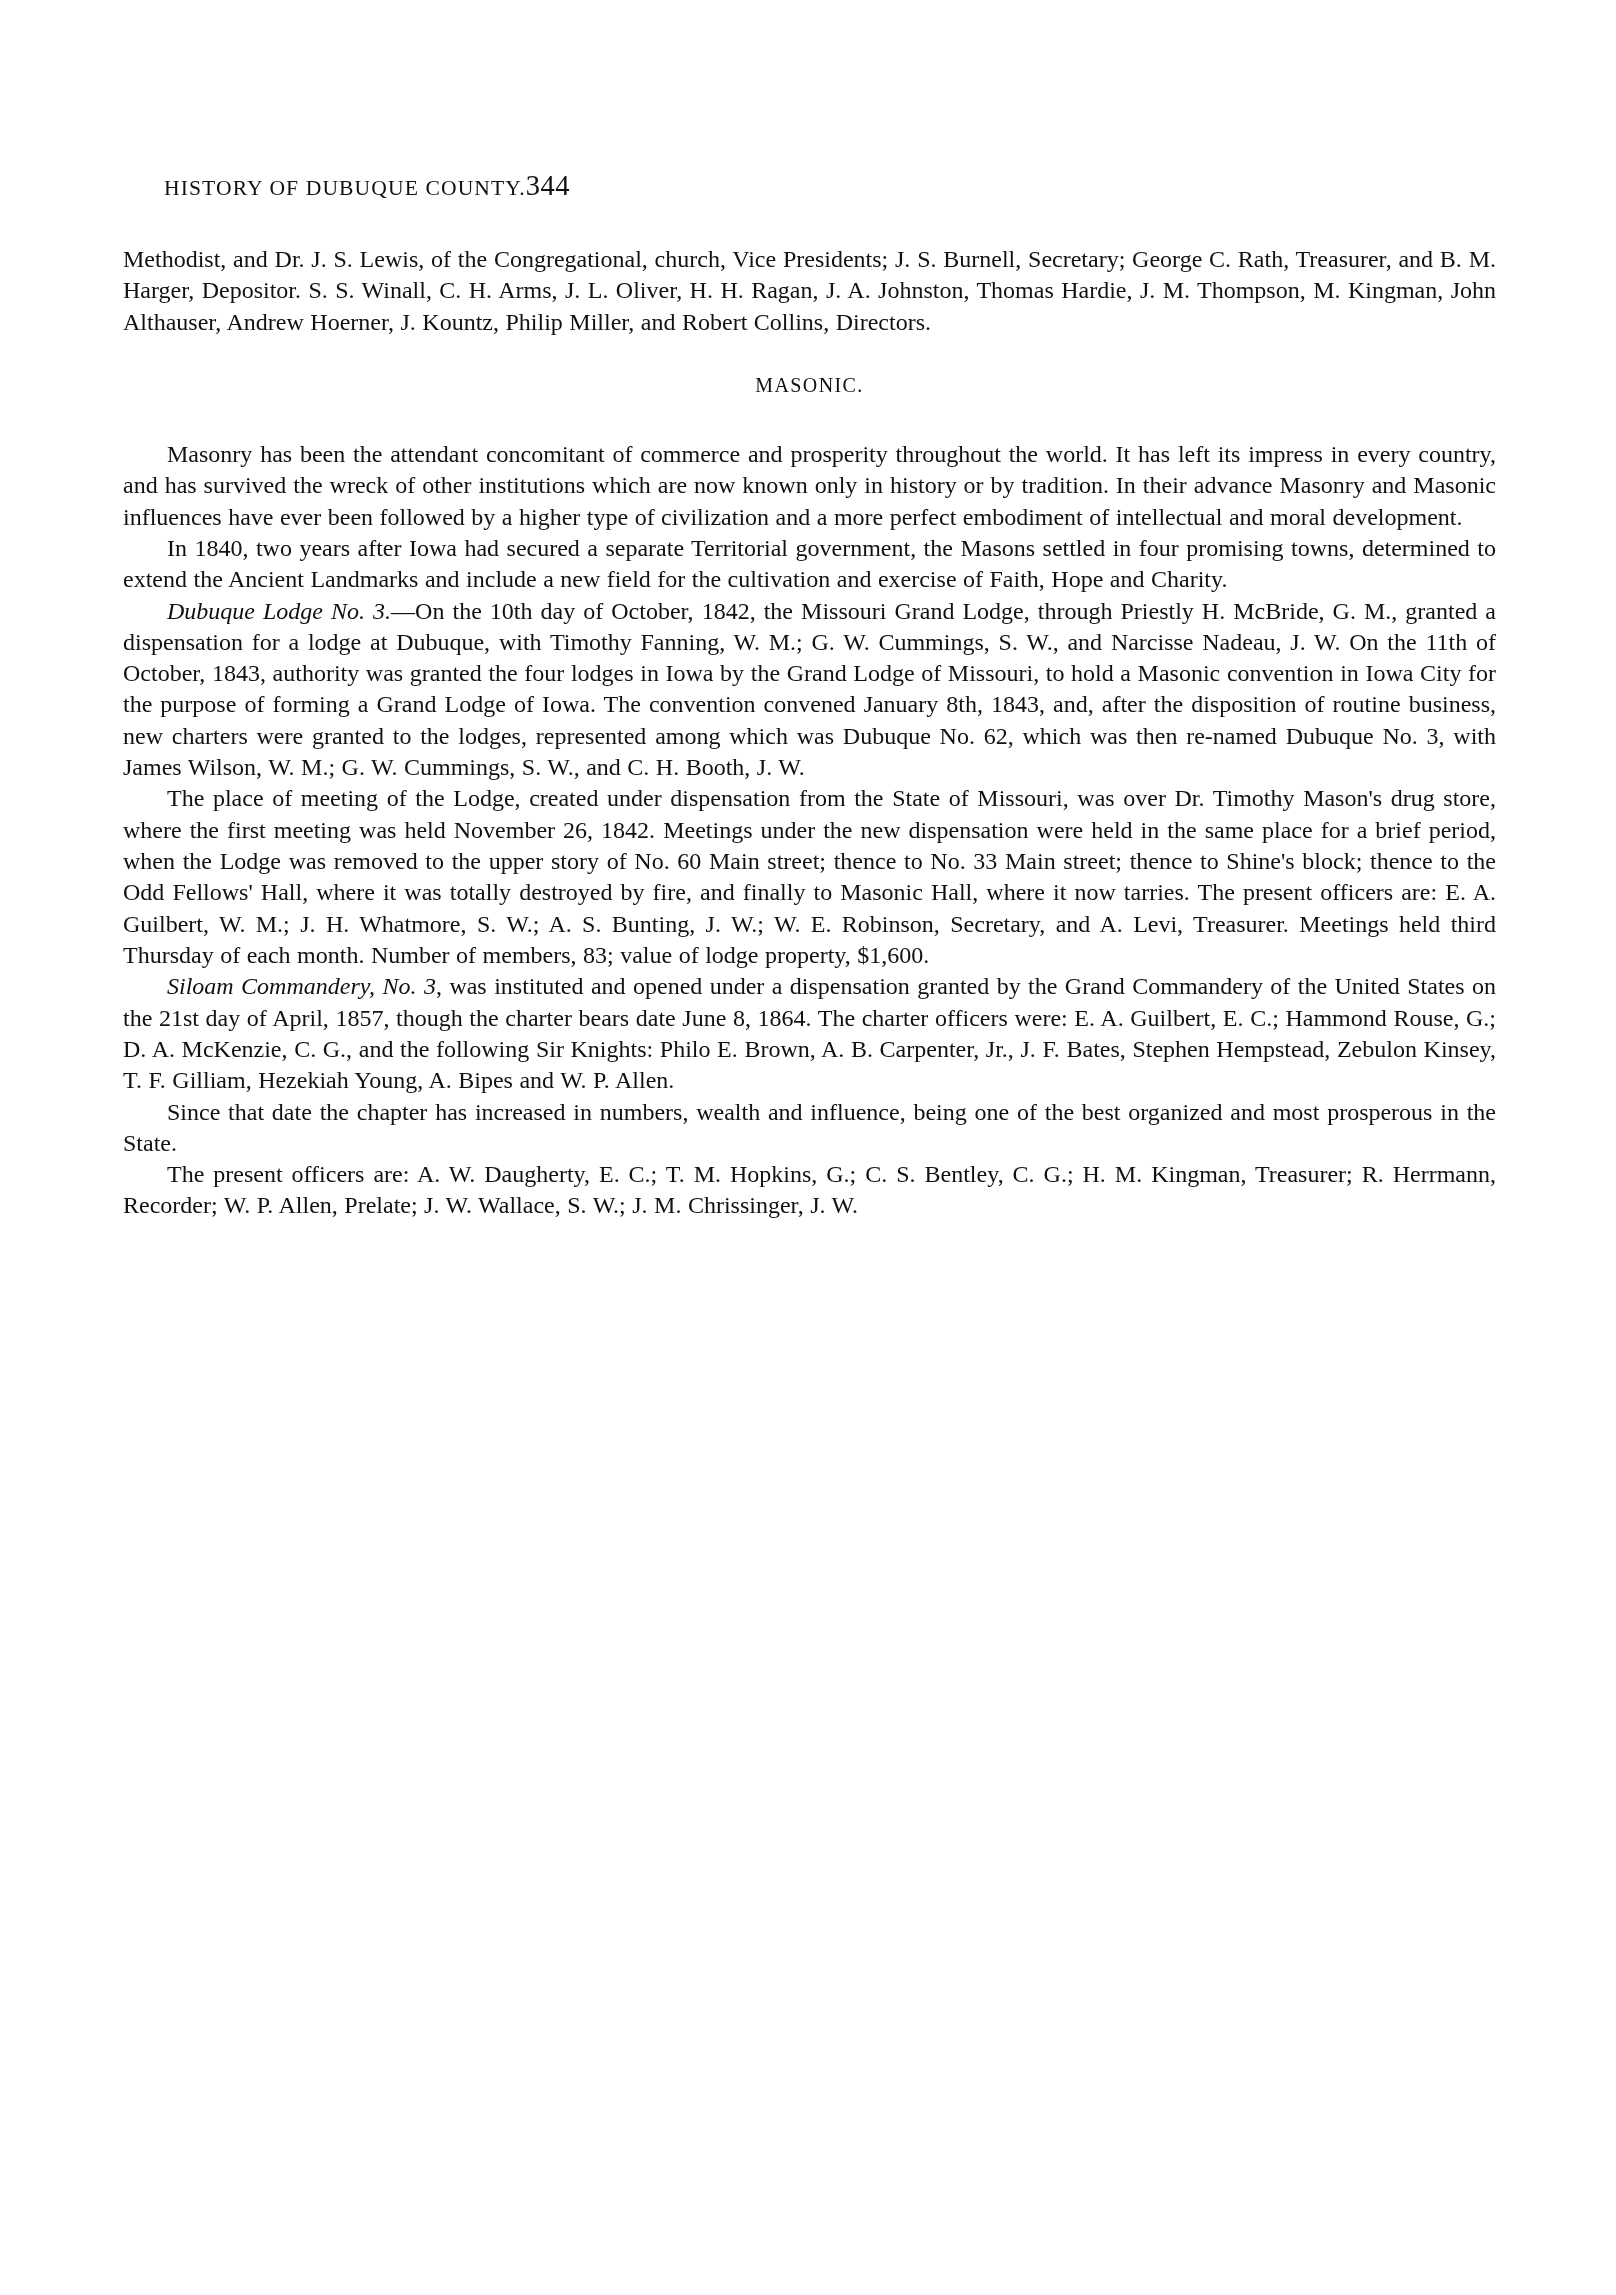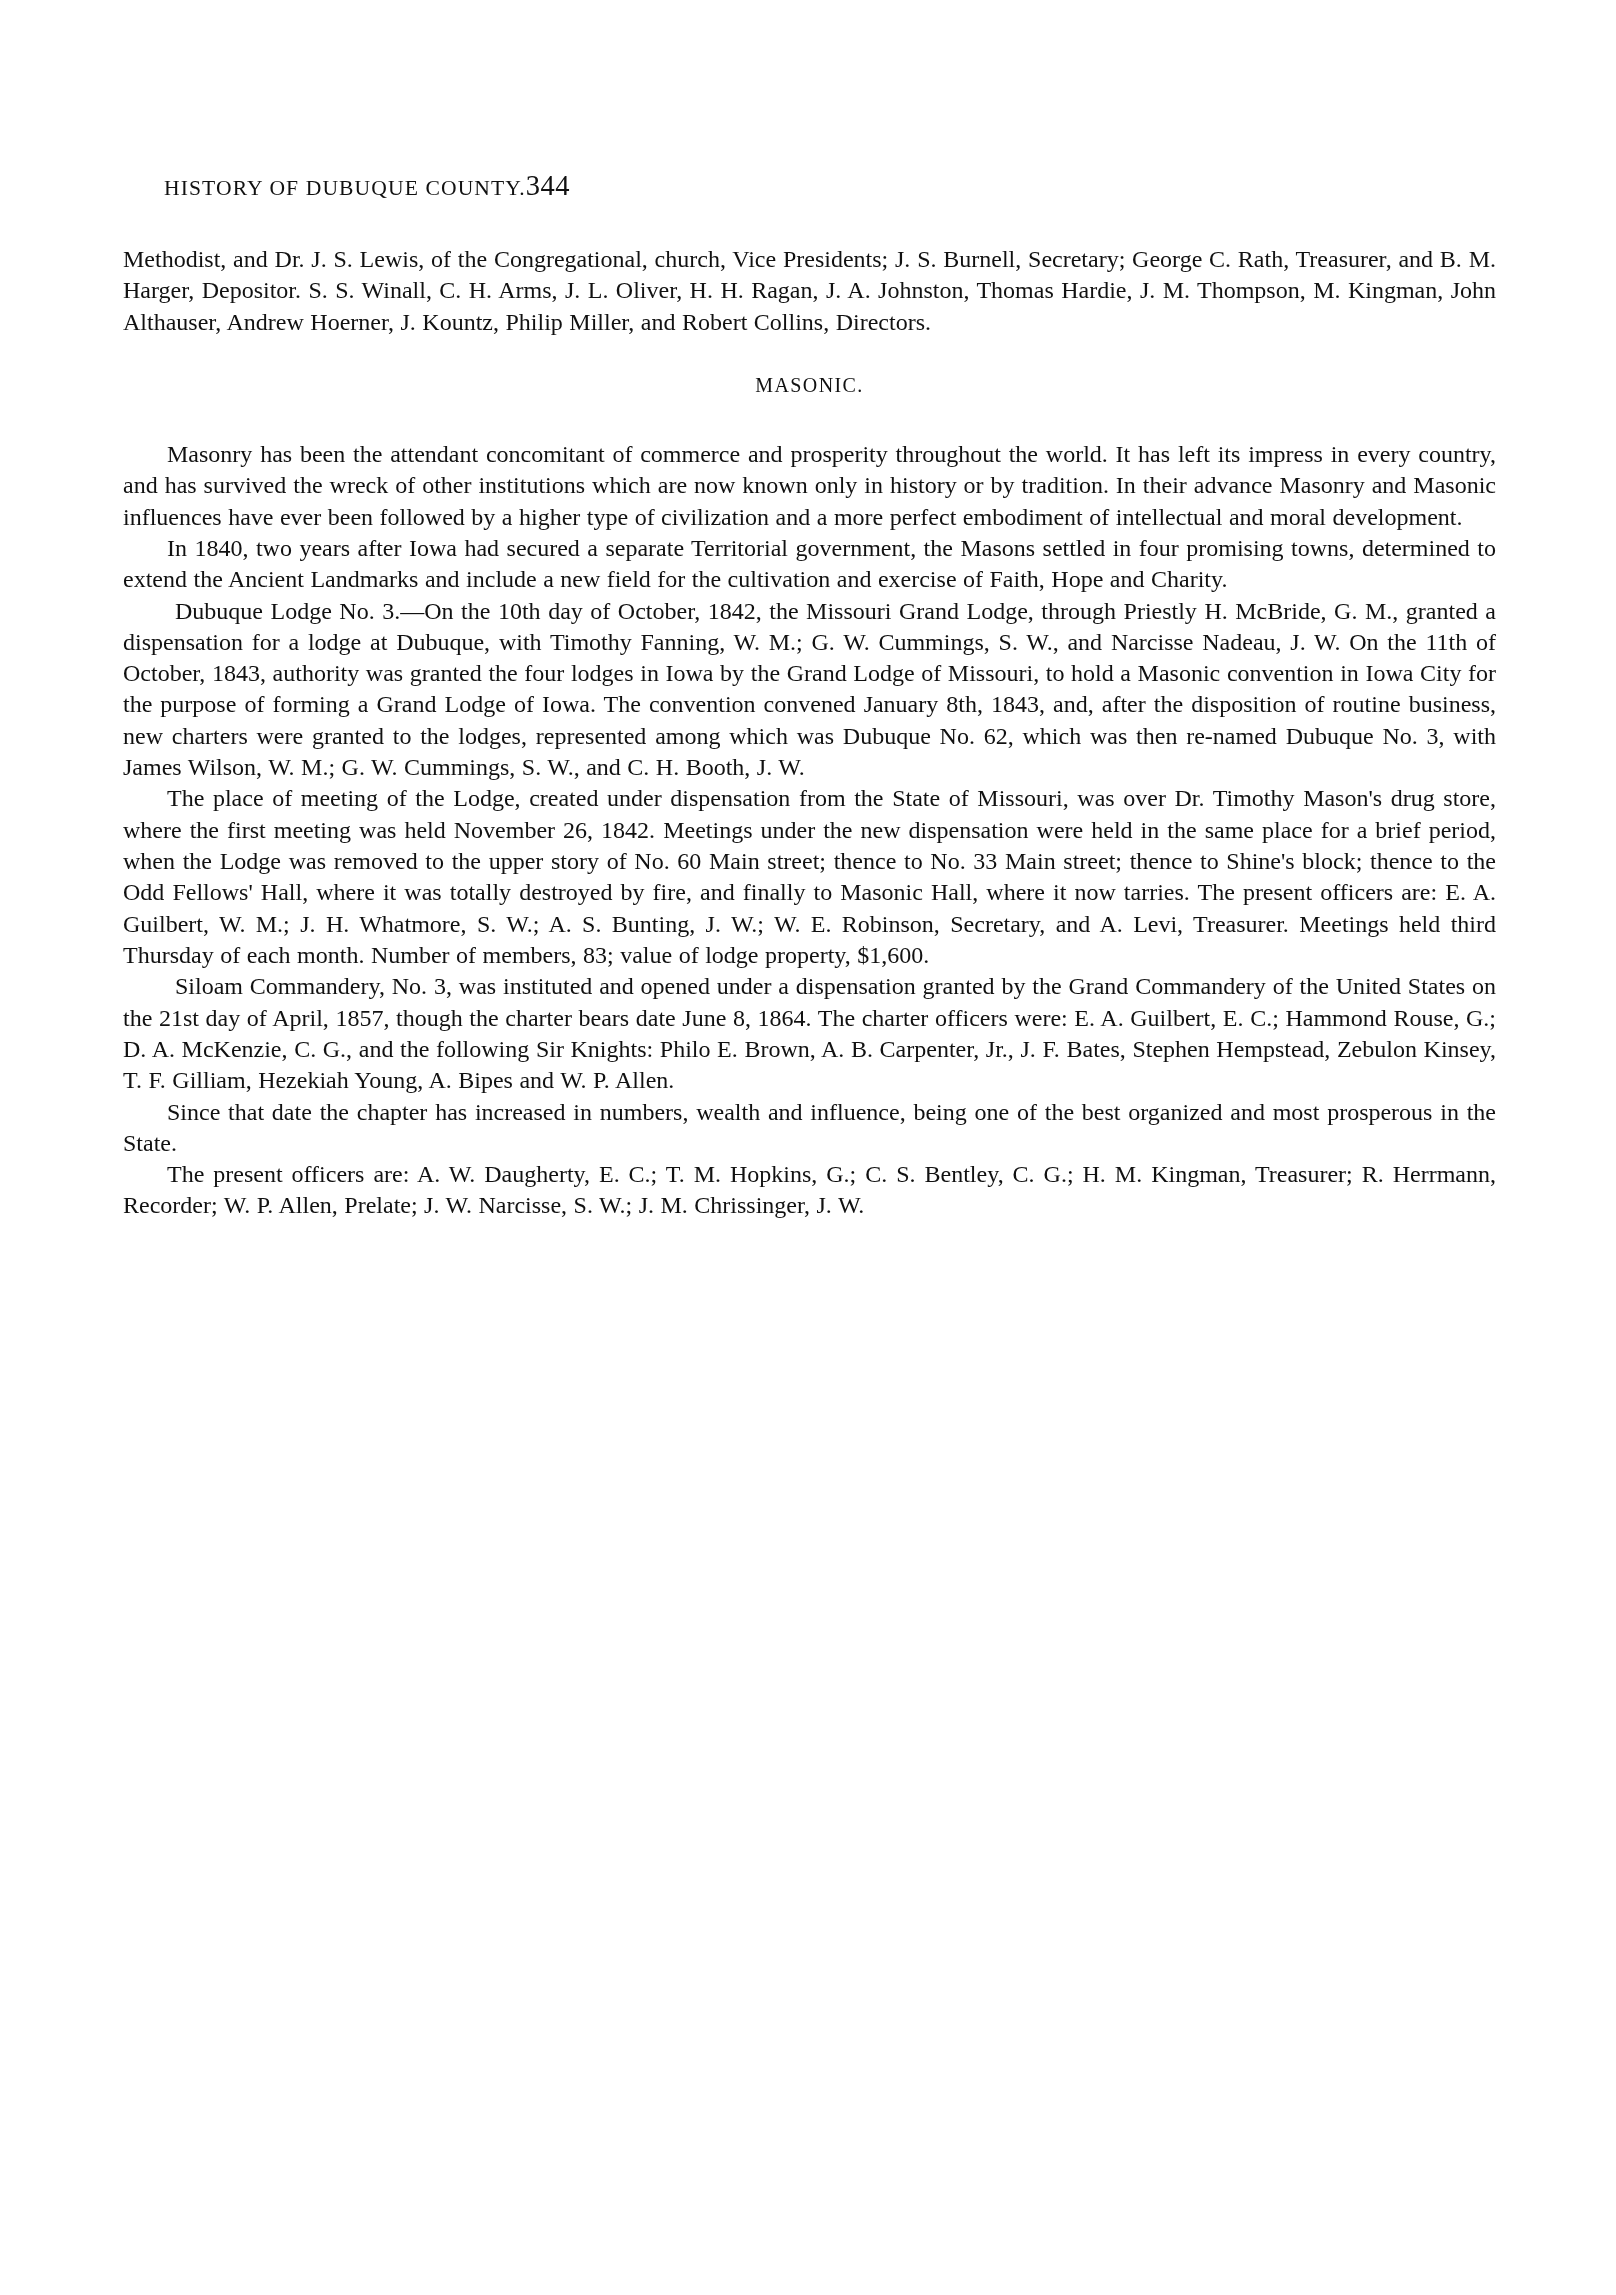--- a/index.html
+++ b/index.html
@@ -54,21 +54,21 @@
   p.indent {
     text-indent: 44px;
   }
   .section-head {
     text-align: center;
     font-size: 20px;
     letter-spacing: 1.4px;
     margin: 36px 0 42px 0;
   }
   .it {
-    margin-left: 8px;
+    font-style: italic;
   }
 </style>
 </head>
 <body>
 
 <div class="page">
   <div class="content">
 
     <div class="running-head">
       <div class="rh-title">HISTORY OF DUBUQUE COUNTY.</div>
@@ -84,17 +84,17 @@
     <p class="indent">In 1840, two years after Iowa had secured a separate Territorial government, the Masons settled in four promising towns, determined to extend the Ancient Landmarks and include a new field for the cultivation and exercise of Faith, Hope and Charity.</p>
 
     <p class="indent"><span class="it">Dubuque Lodge No. 3.</span><span>—On the 10th day of October, 1842, the Missouri Grand Lodge, through Priestly H. McBride, G. M., granted a dispensation for a lodge at Dubuque, with Timothy Fanning, W. M.; G. W. Cummings, S. W., and Narcisse Nadeau, J. W. On the 11th of October, 1843, authority was granted the four lodges in Iowa by the Grand Lodge of Missouri, to hold a Masonic convention in Iowa City for the purpose of forming a Grand Lodge of Iowa. The convention convened January 8th, 1843, and, after the disposition of routine business, new charters were granted to the lodges, represented among which was Dubuque No. 62, which was then re-named Dubuque No. 3, with James Wilson, W. M.; G. W. Cummings, S. W., and C. H. Booth, J. W.</span></p>
 
     <p class="indent">The place of meeting of the Lodge, created under dispensation from the State of Missouri, was over Dr. Timothy Mason's drug store, where the first meeting was held November 26, 1842. Meetings under the new dispensation were held in the same place for a brief period, when the Lodge was removed to the upper story of No. 60 Main street; thence to No. 33 Main street; thence to Shine's block; thence to the Odd Fellows' Hall, where it was totally destroyed by fire, and finally to Masonic Hall, where it now tarries. The present officers are: E. A. Guilbert, W. M.; J. H. Whatmore, S. W.; A. S. Bunting, J. W.; W. E. Robinson, Secretary, and A. Levi, Treasurer. Meetings held third Thursday of each month. Number of members, 83; value of lodge property, $1,600.</p>
 
     <p class="indent"><span class="it">Siloam Commandery, No. 3</span><span>, was instituted and opened under a dispensation granted by the Grand Commandery of the United States on the 21st day of April, 1857, though the charter bears date June 8, 1864. The charter officers were: E. A. Guilbert, E. C.; Hammond Rouse, G.; D. A. McKenzie, C. G., and the following Sir Knights: Philo E. Brown, A. B. Carpenter, Jr., J. F. Bates, Stephen Hempstead, Zebulon Kinsey, T. F. Gilliam, Hezekiah Young, A. Bipes and W. P. Allen.</span></p>
 
     <p class="indent">Since that date the chapter has increased in numbers, wealth and influence, being one of the best organized and most prosperous in the State.</p>
 
-    <p class="indent">The present officers are: A. W. Daugherty, E. C.; T. M. Hopkins, G.; C. S. Bentley, C. G.; H. M. Kingman, Treasurer; R. Herrmann, Recorder; W. P. Allen, Prelate; J. W. Narcisse, S. W.; J. M. Chrissinger, J. W.</p>
+    <p class="indent">The present officers are: A. W. Daugherty, E. C.; T. M. Hopkins, G.; C. S. Bentley, C. G.; H. M. Kingman, Treasurer; R. Herrmann, Recorder; W. P. Allen, Prelate; J. W. Wallace, S. W.; J. M. Chrissinger, J. W.</p>
 
   </div>
 </div>
 
 
 </body></html>

